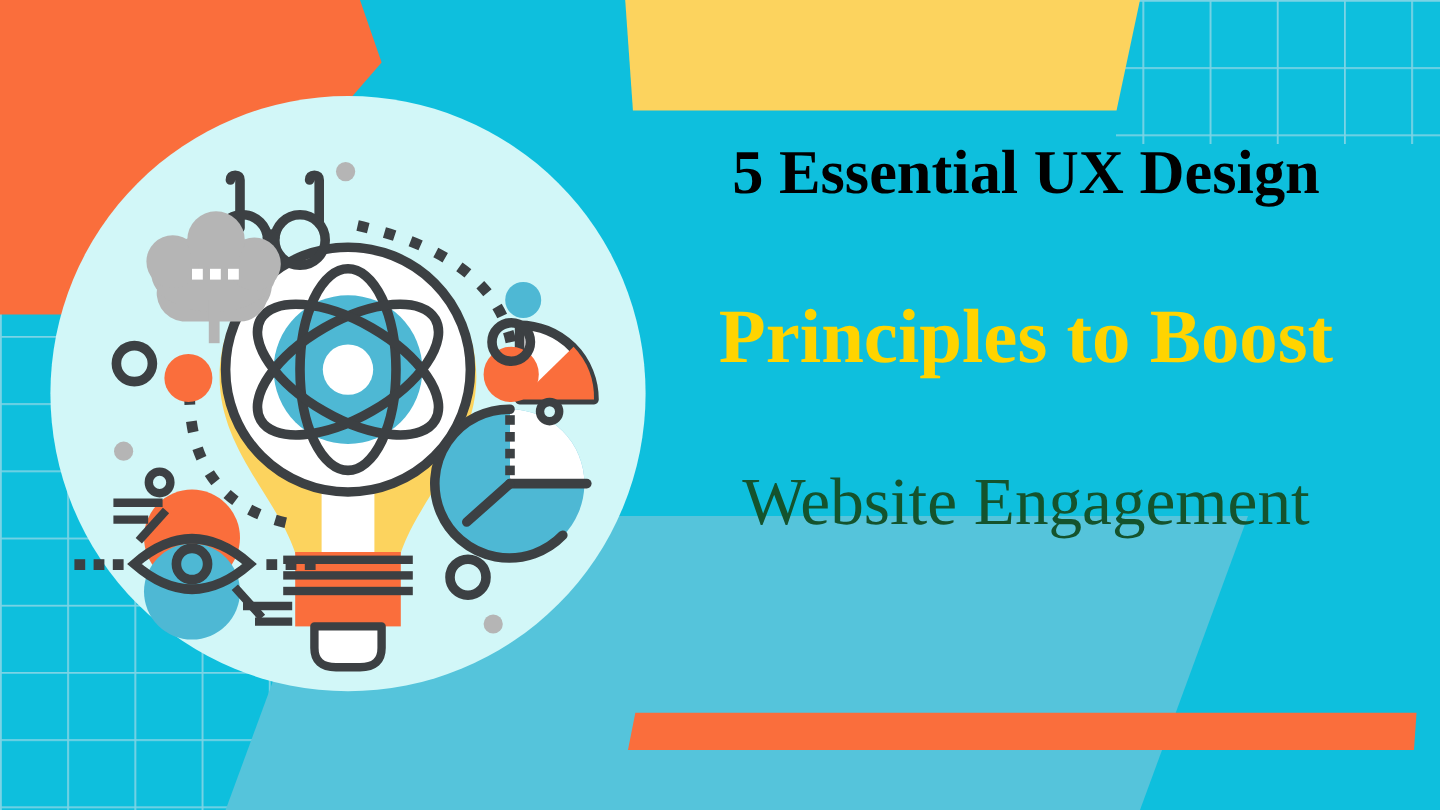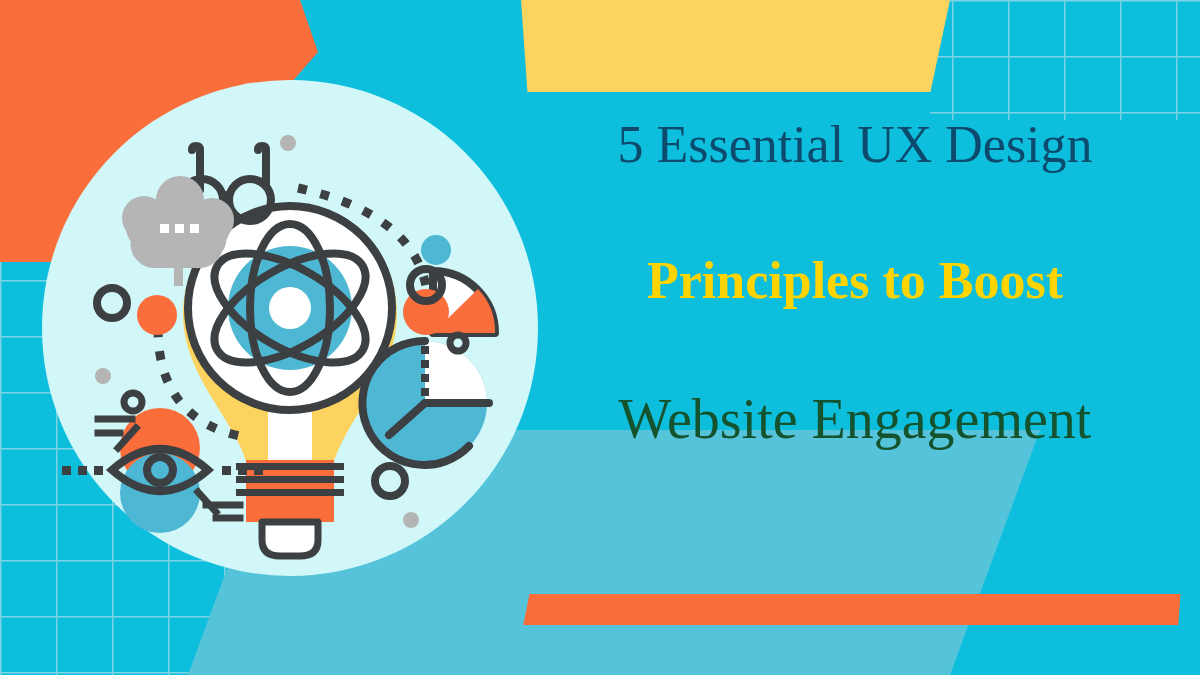--- a/index.html
+++ b/index.html
@@ -37,22 +37,22 @@
     justify-content:space-between;
     text-align:center;
   }
   .hl-line {
     font-family:"Liberation Serif", serif;
     font-size:51px;
     line-height:1.04;
     white-space:nowrap;
     letter-spacing:0px;
   }
-  .hl-1 { color:#0c4a6e; font-weight:400; font-size:52px; }
-  .hl-2 { color:#ffd400; font-weight:700; font-size:52px; }
+  .hl-1 { color:#000000; font-weight:700; font-size:52px; }
+  .hl-2 { color:#ffd400; font-weight:700; font-size:64px; }
   .hl-3 { color:#14532d; font-weight:400; font-size:56px; }
 </style>
 </head>
 <body>
 
 <div id="banner">
 
   <svg class="bg-svg" width="1200" height="675" viewBox="0 0 1200 675">
     <defs>
       <pattern id="gridpat" width="56" height="56" patternUnits="userSpaceOnUse">

